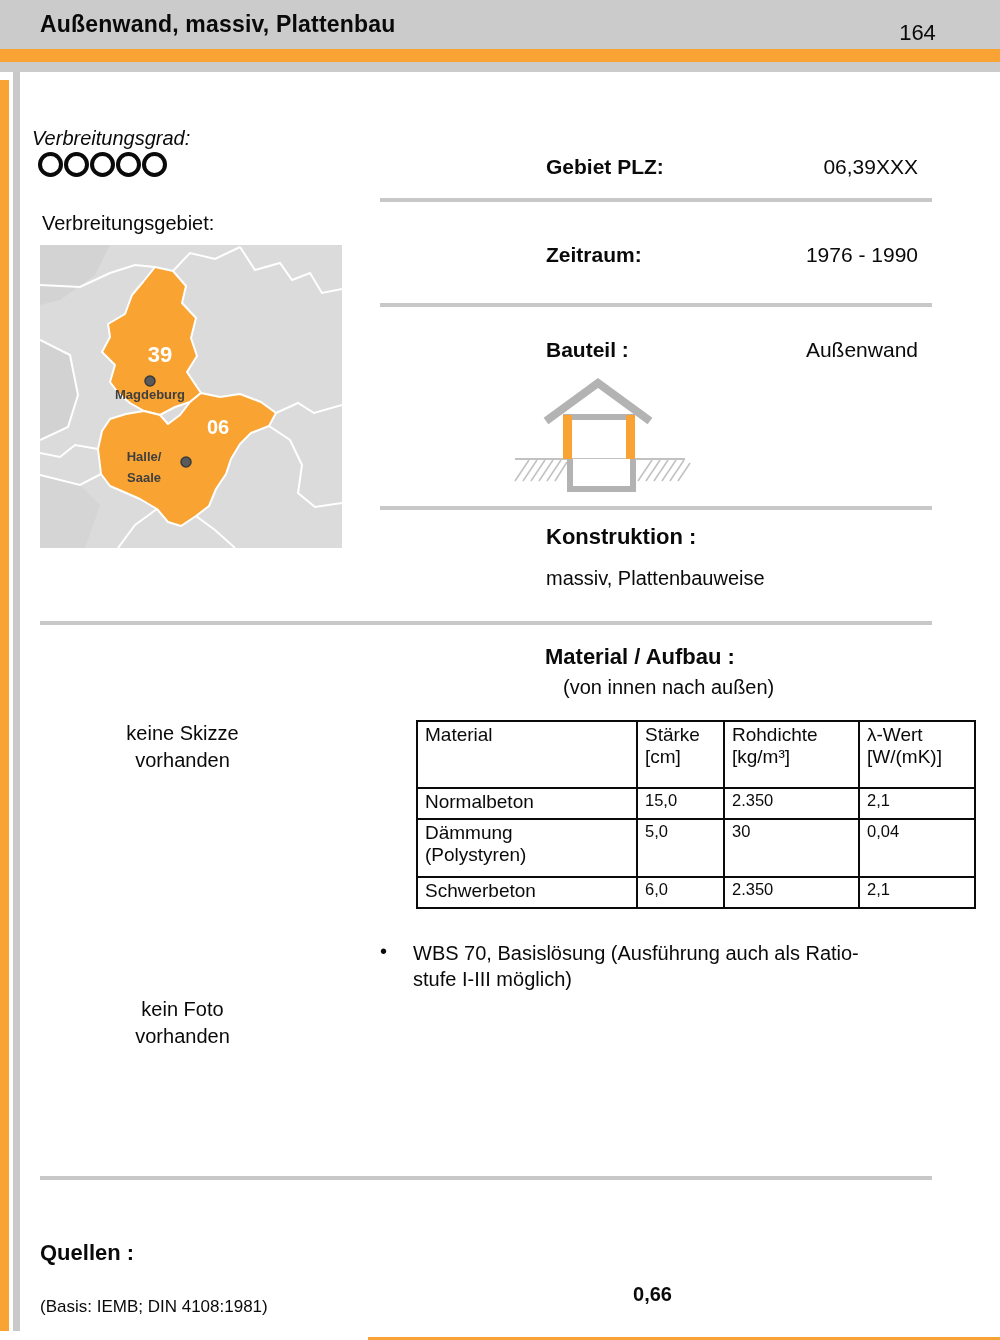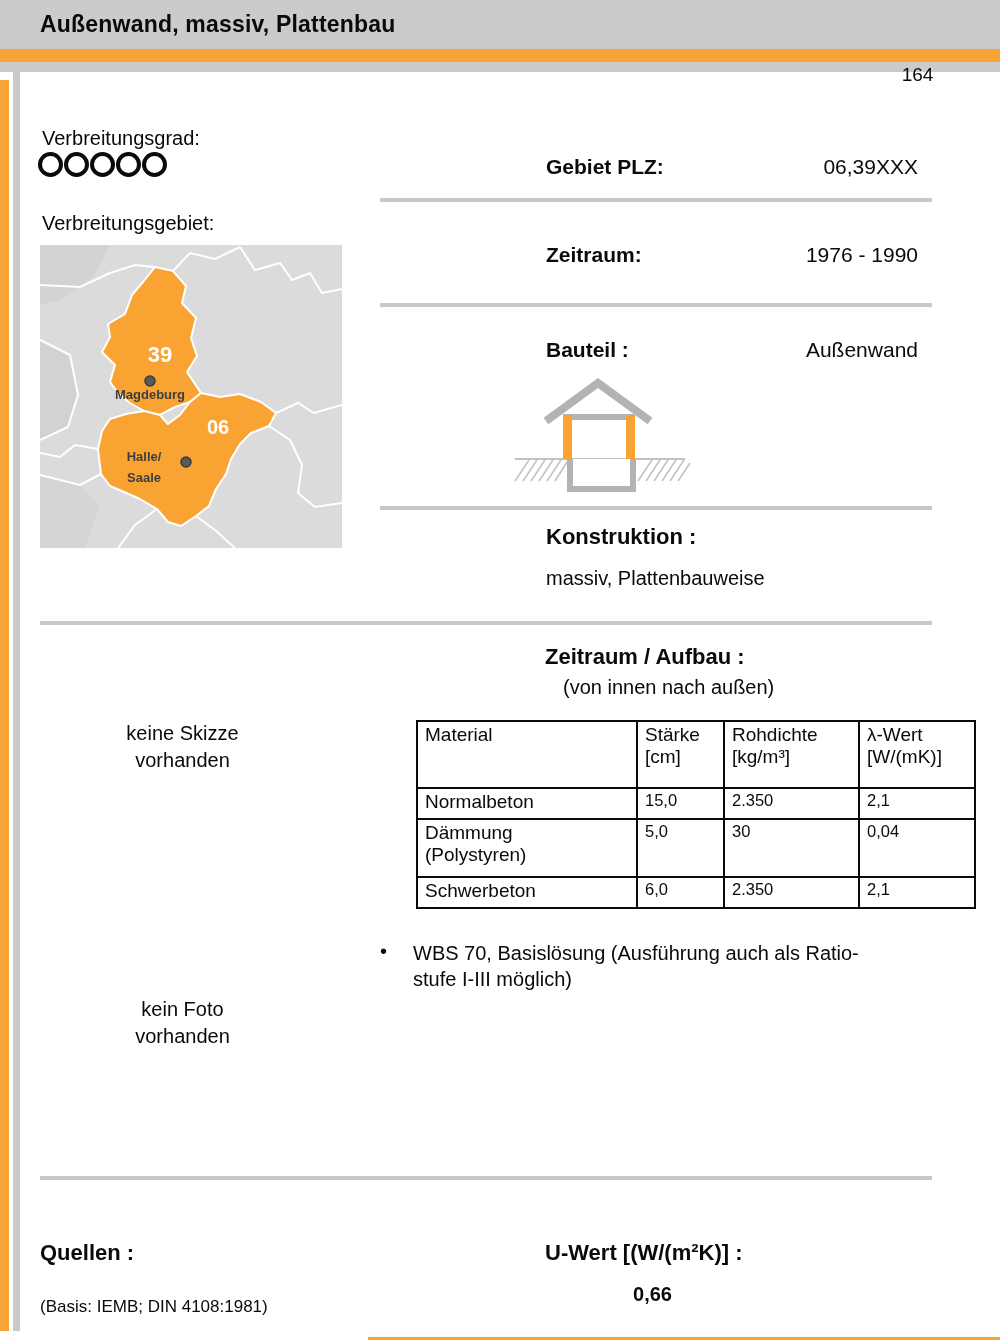--- a/index.html
+++ b/index.html
@@ -4,21 +4,21 @@
 <style>
   html,body{margin:0;padding:0;background:#ffffff;}
   #page{position:relative;width:1000px;height:1340px;background:#ffffff;overflow:hidden;
         font-family:"Liberation Sans","DejaVu Sans",sans-serif;color:#0a0a0a;}
   .abs{position:absolute;}
   
   .hdr-band{left:0;top:0;width:1000px;height:49px;background:#cbcbcb;}
   .hdr-orange{left:0;top:49px;width:1000px;height:13px;background:#f8a334;}
   .hdr-band2{left:0;top:62px;width:1000px;height:10px;background:#cbcbcb;}
   .hdr-title{left:40px;top:11px;font-size:23px;font-weight:bold;letter-spacing:.2px;}
-  .hdr-page{left:880px;top:20px;width:75px;font-size:19px;text-align:center;margin-top:44px;}
+  .hdr-page{left:880px;top:20px;width:75px;font-size:22px;text-align:center;}
   
   .rail-gray{left:13px;top:72px;width:7px;height:1259px;background:#c9c9c9;}
   .rail-orange{left:0;top:80px;width:9px;height:1251px;background:#f8a334;}
   
   .divider{height:4px;background:#c8c8c8;}
   
   .lbl{font-size:20px;}
   .bold{font-weight:bold;}
   .circles{left:38px;top:152px;}
   .circle{display:inline-block;width:25px;height:25px;border:4px solid #0a0a0a;border-radius:50%;
@@ -43,21 +43,21 @@
 
   <div class="abs hdr-band"></div>
   <div class="abs hdr-orange"></div>
   <div class="abs hdr-band2"></div>
   <div class="abs hdr-title">Außenwand, massiv, Plattenbau</div>
   <div class="abs hdr-page">164</div>
 
   <div class="abs rail-gray"></div>
   <div class="abs rail-orange"></div>
 
-  <div class="abs lbl" style="left:42px;top:127px;">Verbreitungsgrad:</div>
+  <div class="abs lbl" style="left:32px;top:127px;font-style:italic;">Verbreitungsgrad:</div>
   <div class="abs circles">
     <span class="circle"></span><span class="circle"></span><span class="circle"></span><span class="circle"></span><span class="circle"></span>
   </div>
 
   <div class="abs lbl" style="left:42px;top:212px;">Verbreitungsgebiet:</div>
 
   <div class="abs" style="left:40px;top:245px;width:302px;height:303px;">
     <svg width="302" height="303" viewBox="0 0 302 303">
       <rect x="0" y="0" width="302" height="303" fill="#dbdbdb"></rect>
       <polygon points="0,0 70,0 55,30 20,55 0,60" fill="#d3d3d3"></polygon>
@@ -123,21 +123,21 @@
     </svg>
   </div>
 
   <div class="abs divider" style="left:380px;top:506px;width:552px;"></div>
 
   <div class="abs info-label" style="left:546px;top:524px;font-size:22px;">Konstruktion :</div>
   <div class="abs lbl" style="left:546px;top:567px;">massiv, Plattenbauweise</div>
 
   <div class="abs divider" style="left:40px;top:621px;width:892px;"></div>
 
-  <div class="abs bold" style="left:545px;top:644px;font-size:22px;">Zeitraum / Aufbau :</div>
+  <div class="abs bold" style="left:545px;top:644px;font-size:22px;">Material / Aufbau :</div>
   <div class="abs" style="left:563px;top:676px;font-size:20px;">(von innen nach außen)</div>
 
   <div class="abs placeholder" style="left:85px;top:720px;width:195px;">keine Skizze
 vorhanden</div>
 
   <div class="abs" style="left:380px;top:720px;padding-left:36px;">
     <table class="mat">
       <colgroup>
           <col style="width:220px">
           <col style="width:87px">
@@ -182,18 +182,17 @@
 stufe I-III möglich)</div>
 
   <div class="abs placeholder" style="left:85px;top:996px;width:195px;">kein Foto
 vorhanden</div>
 
   <div class="abs divider" style="left:40px;top:1176px;width:892px;"></div>
 
   <div class="abs bold" style="left:40px;top:1240px;font-size:22px;">Quellen :</div>
   <div class="abs" style="left:40px;top:1297px;font-size:17px;">(Basis: IEMB; DIN 4108:1981)</div>
 
-  <div class="abs bold" style="left:545px;top:1240px;width:260px;font-size:22px;">U-Wert [(W/(m²K)] :</div>
   <div class="abs bold" style="left:545px;top:1283px;width:215px;font-size:20px;text-align:center;">0,66</div>
 
   <div class="abs" style="left:368px;top:1337px;width:632px;height:3px;background:#f8a334;"></div>
 
 </div>
 
 </body></html>

